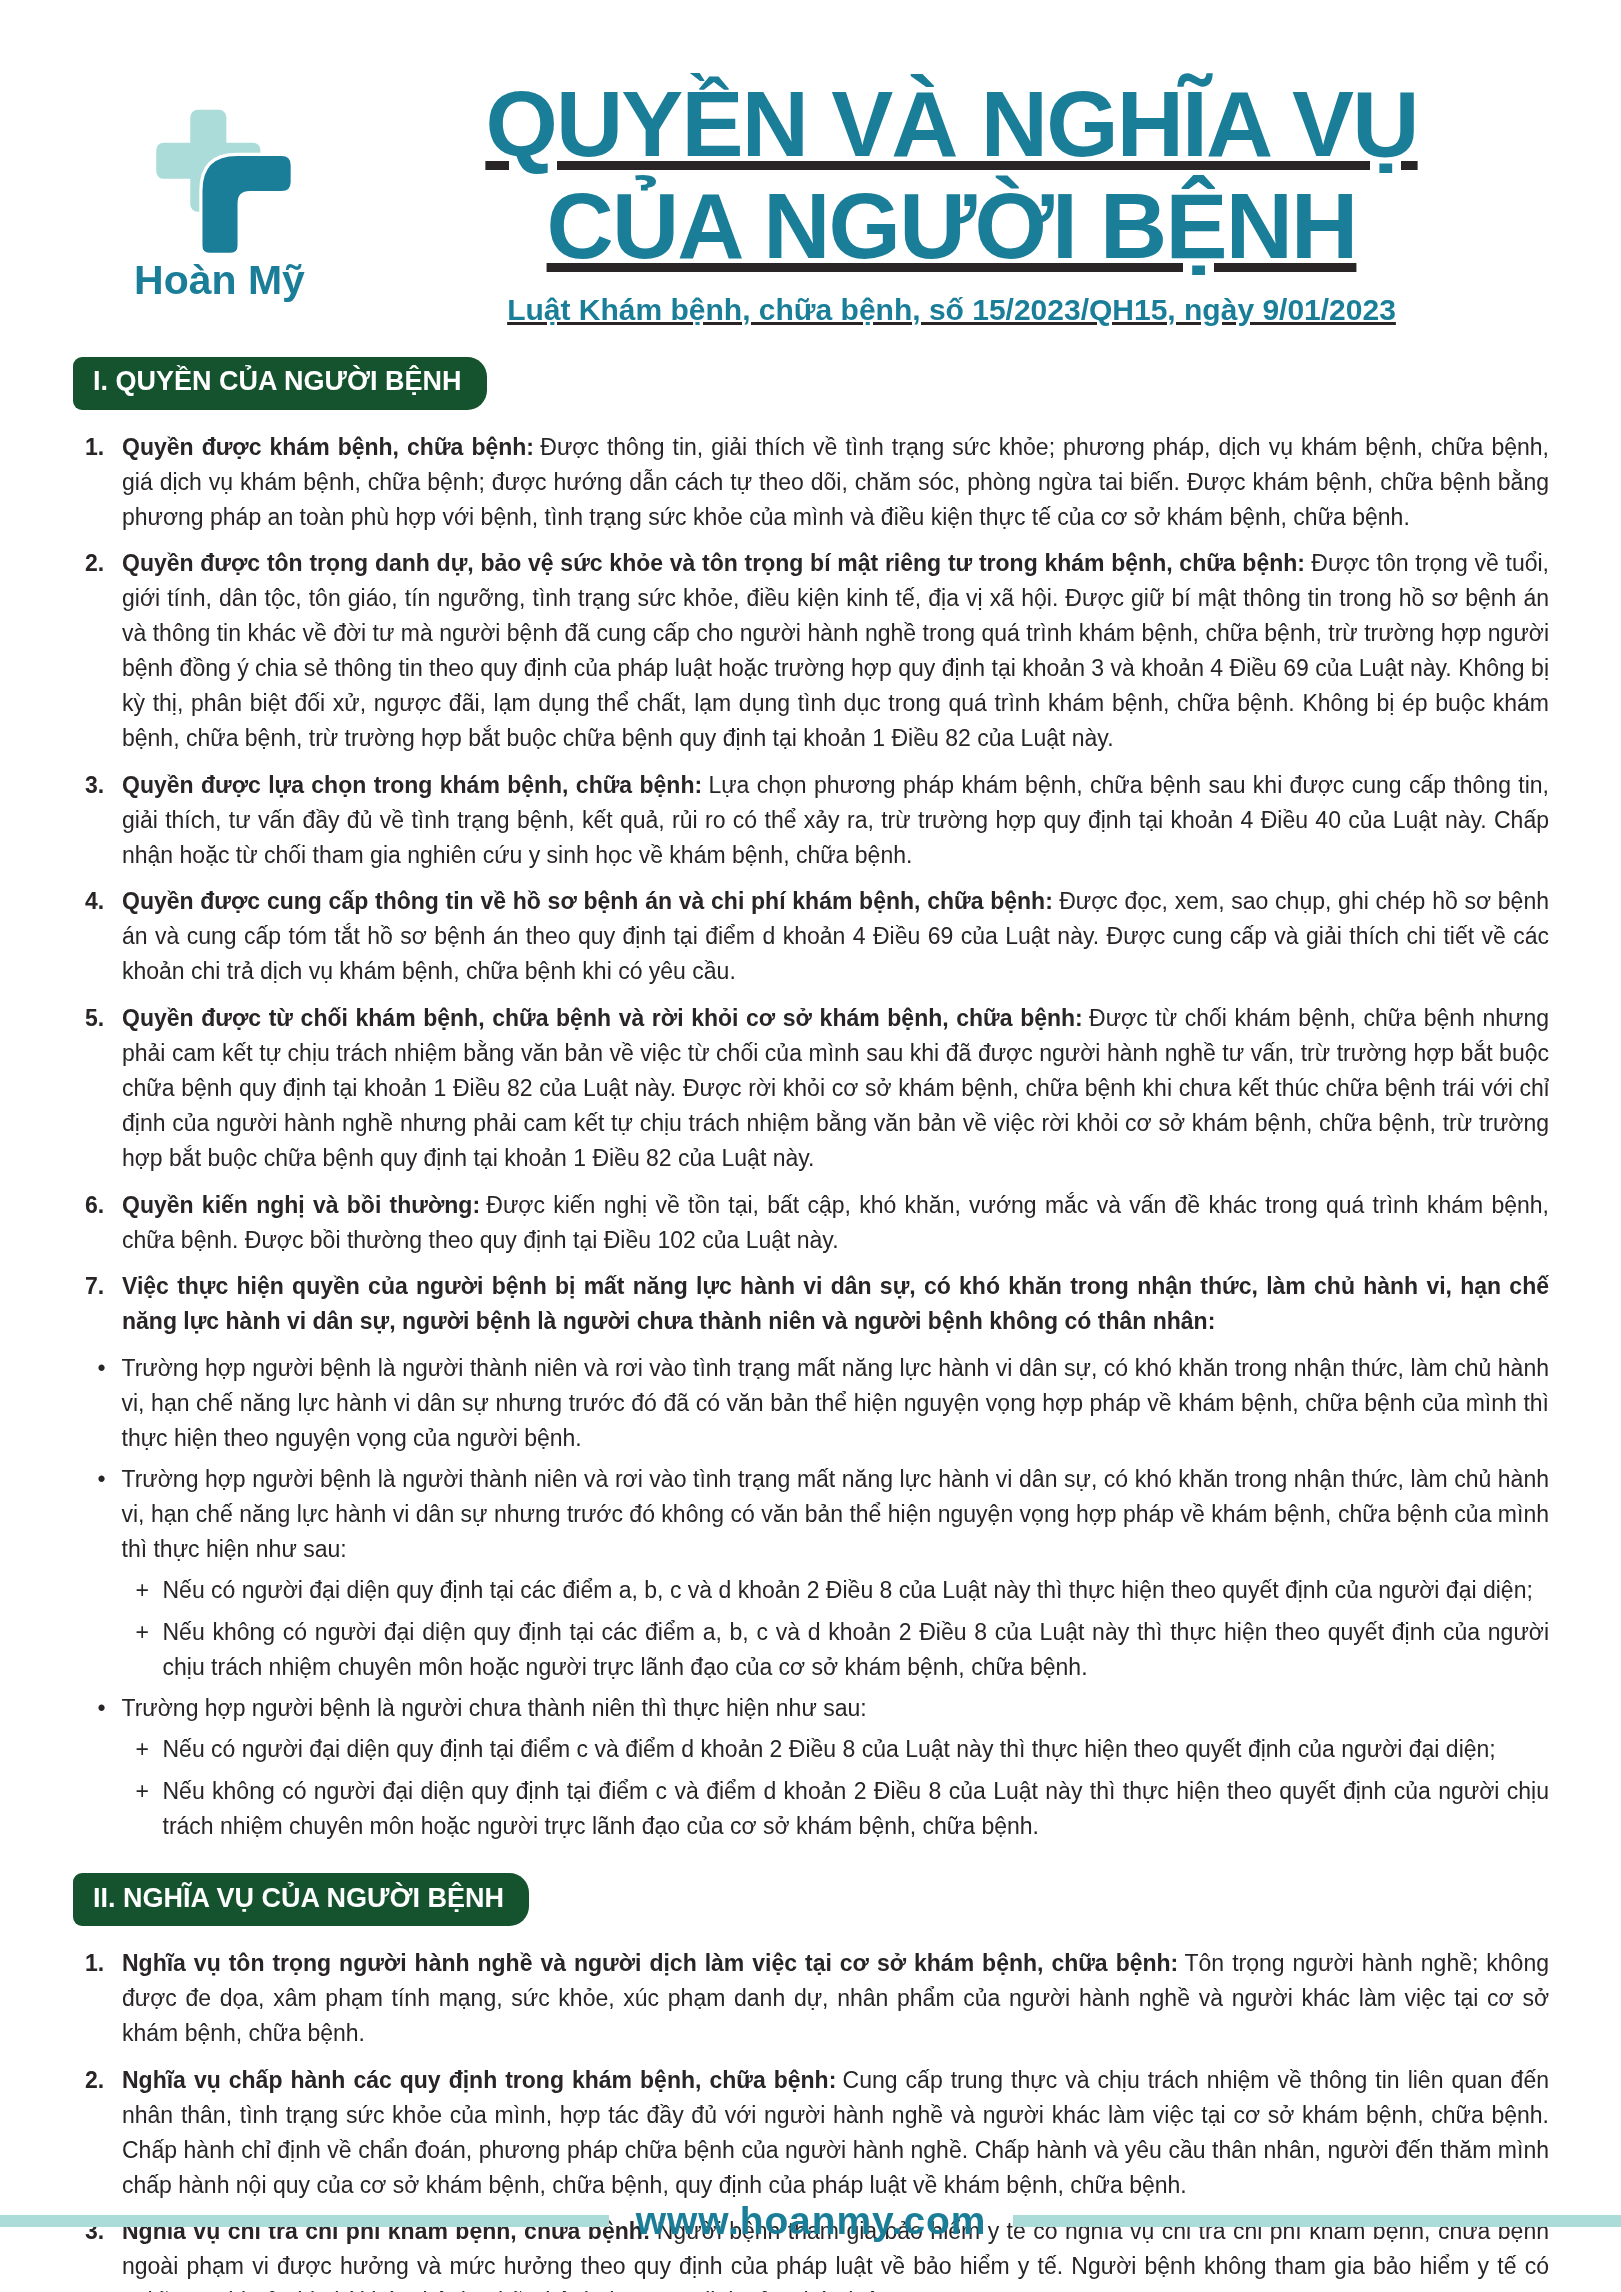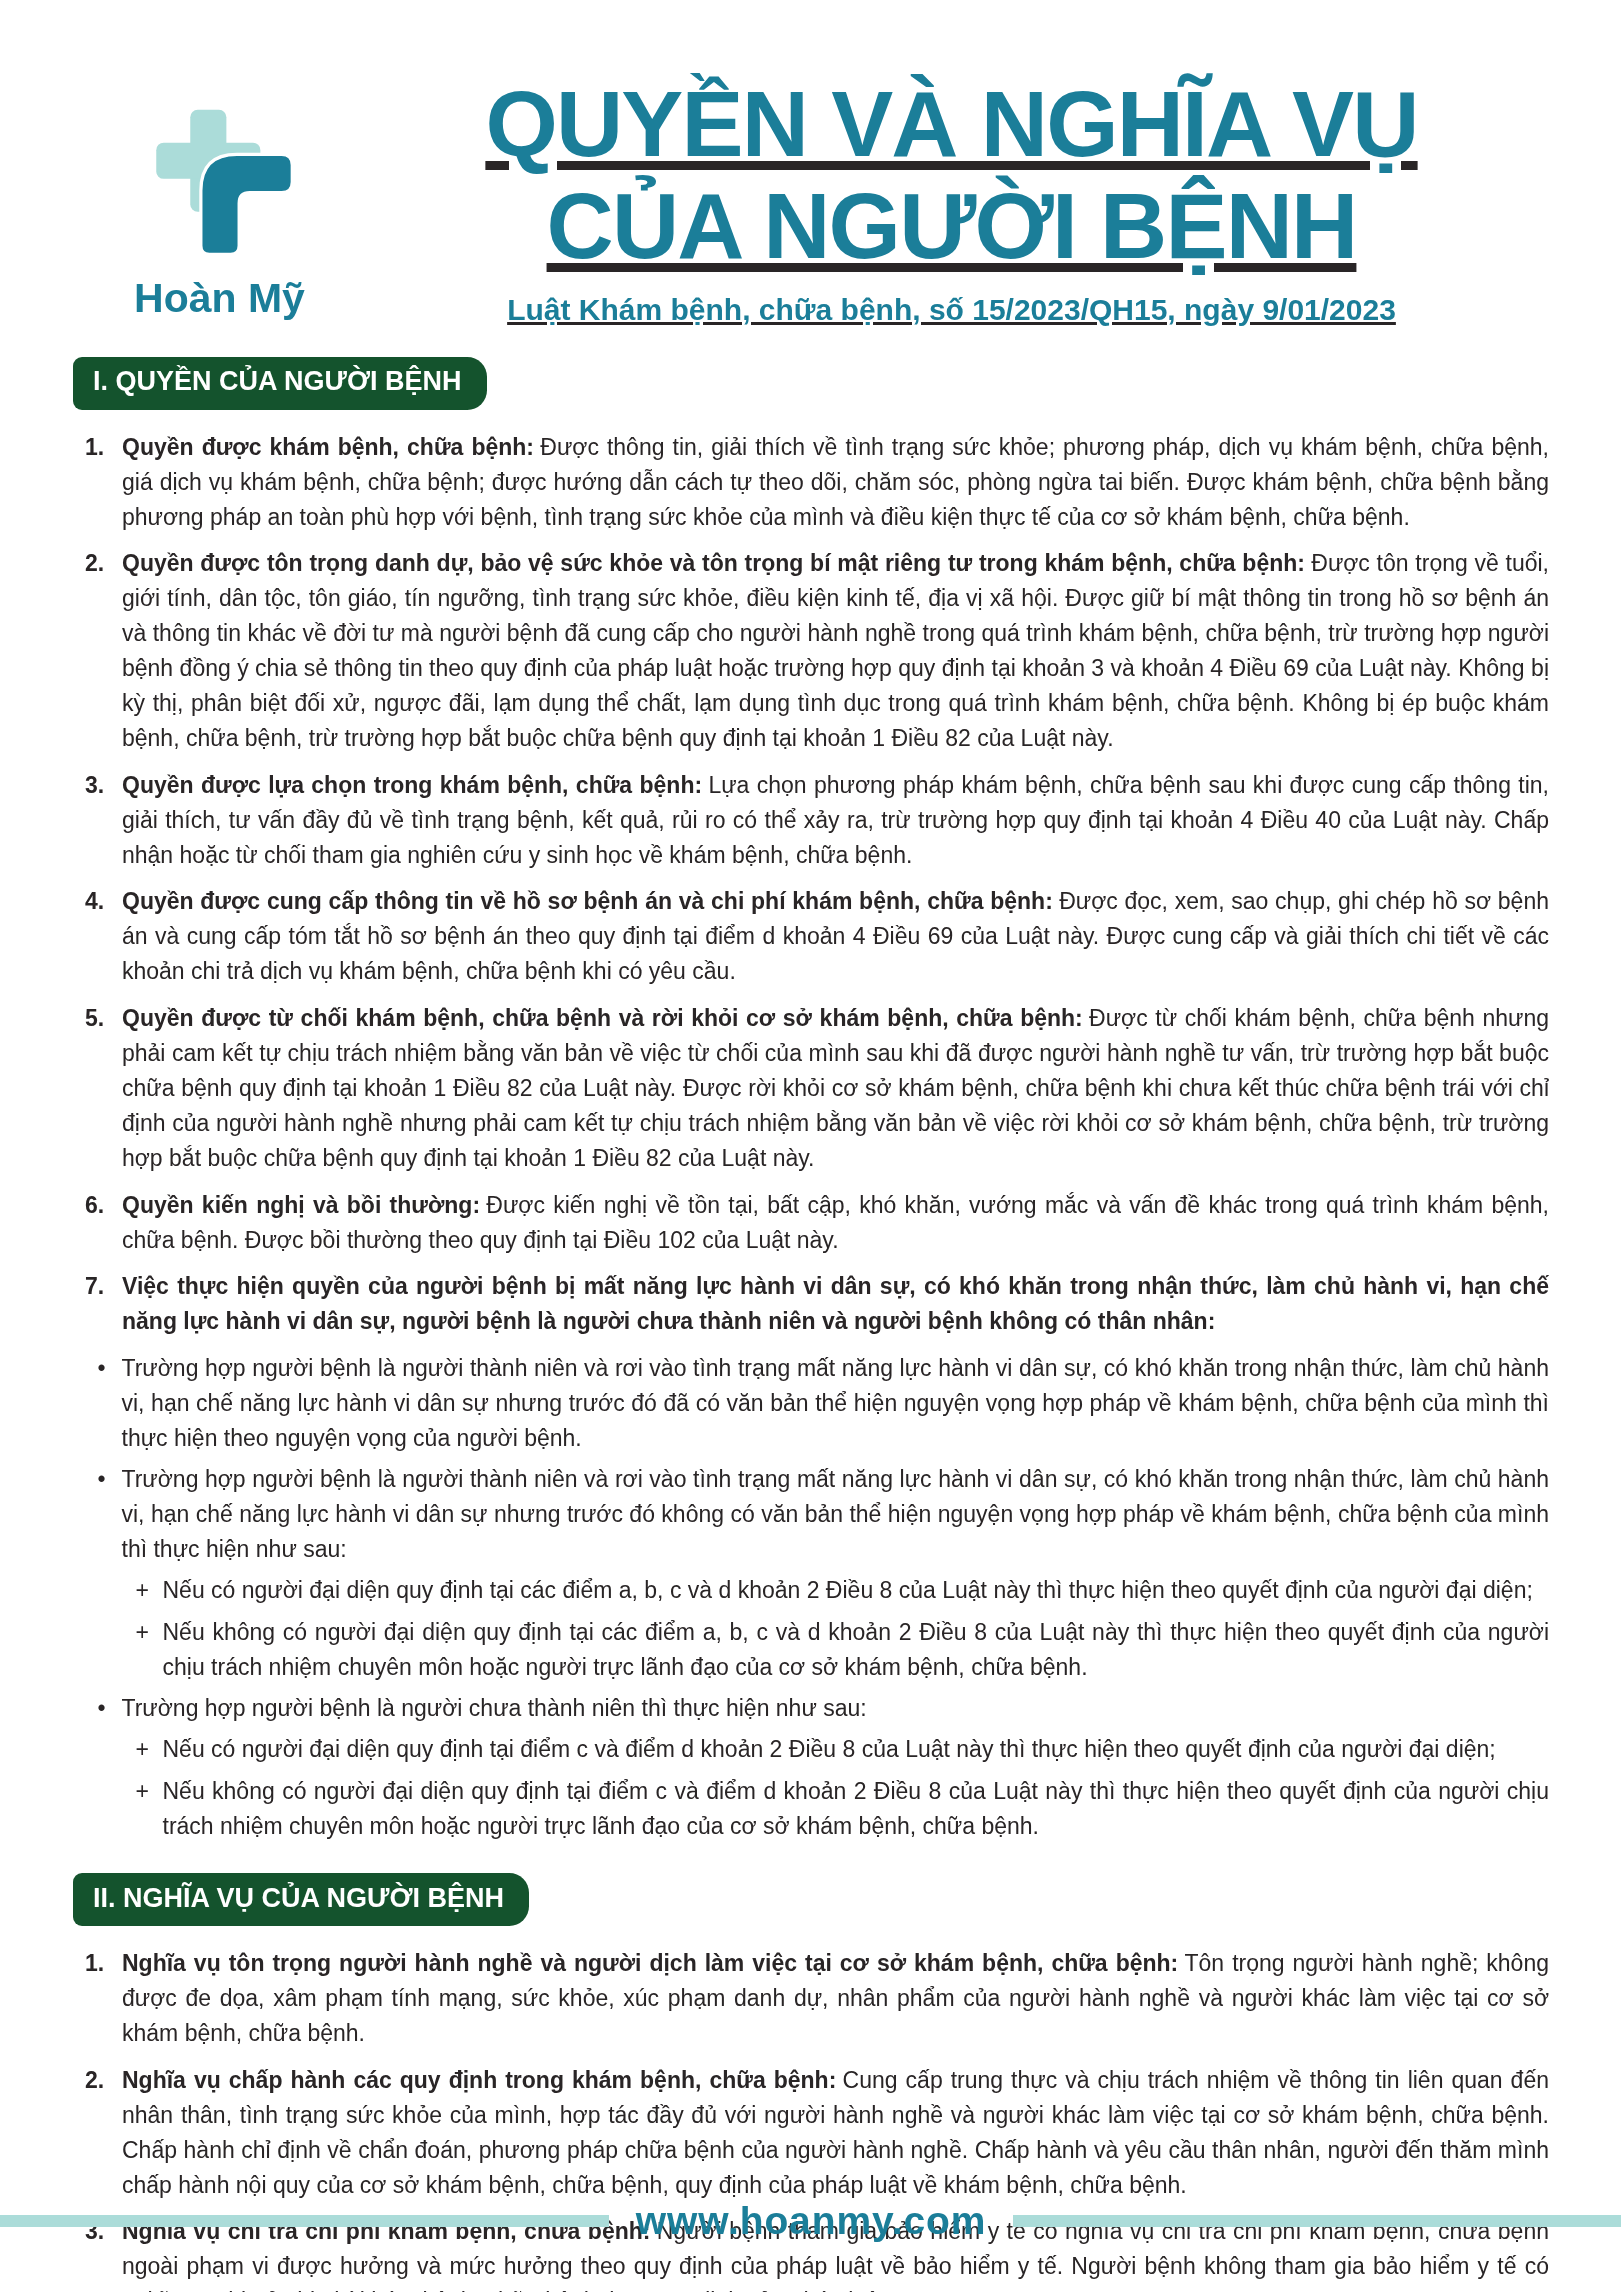--- a/index.html
+++ b/index.html
@@ -5,21 +5,21 @@
   html,body{margin:0;padding:0;}
   body{
     width:1622px;height:2293px;position:relative;overflow:hidden;
     background:#ffffff;color:#292526;
     font-family:"Liberation Sans","DejaVu Sans",sans-serif;
   }
   
   .header{display:flex;justify-content:space-between;align-items:flex-start;padding:48px 73px 0 85px;}
   .logo{width:269px;flex:none;display:flex;flex-direction:column;align-items:center;padding-top:59px;}
   .logo svg{display:block;}
-  .brand{color:#1b7e99;font-weight:bold;font-size:41px;margin-top:18px;letter-spacing:0px;}
+  .brand{color:#1b7e99;font-weight:bold;font-size:41px;margin-top:0;letter-spacing:0px;}
   .titles{flex:1;text-align:center;padding-top:25px;text-decoration:underline;}
   .title{color:#1b7e99;font-weight:bold;font-size:93px;line-height:1.1;letter-spacing:-1.8px;margin:0;}
   .subtitle{color:#1b7e99;font-weight:bold;font-size:30px;margin-top:15px;}
   
   .content{padding:0 73px 0 85px;}
   .section-badge{
     display:inline-block;background:#14532d;color:#fff;font-weight:bold;font-size:27px;
     padding:9.9px 25px 12.5px 19.7px;border-radius:9px 19.7px 19.7px 9px;margin:30px 0 19.7px -11.6px;
   }
   .sec2 .section-badge{margin-top:23px;}

